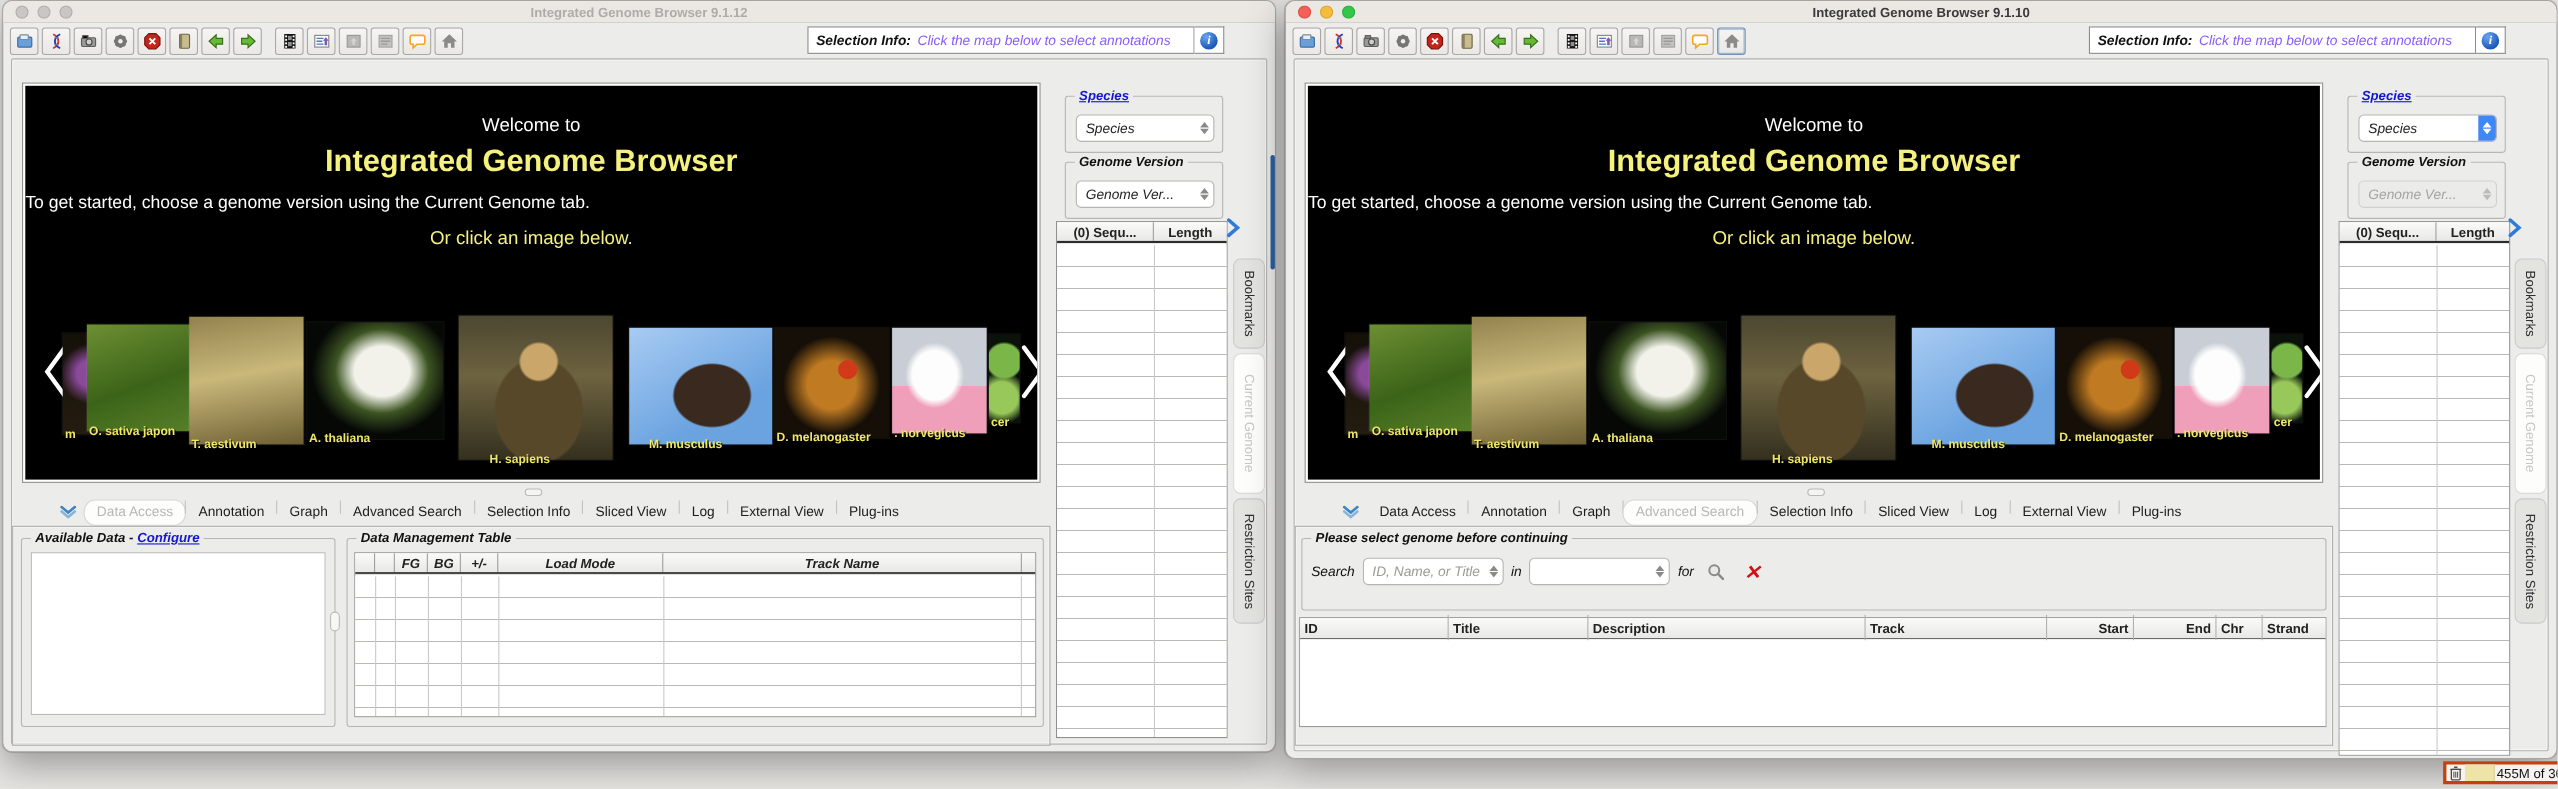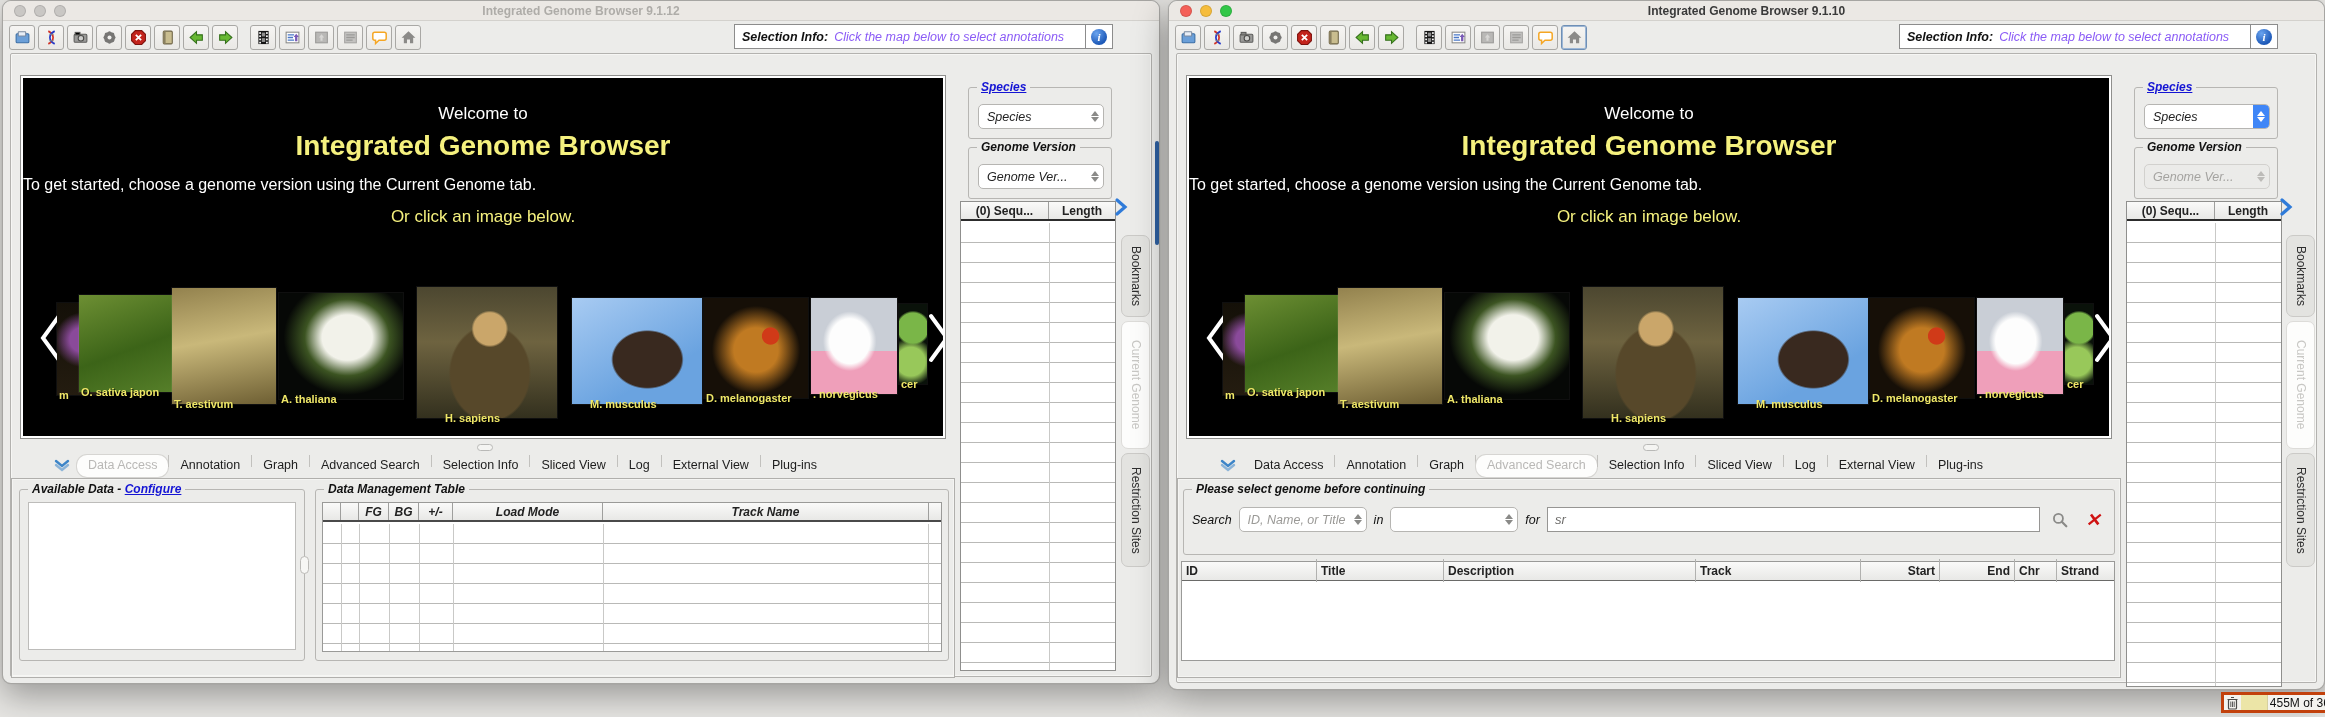--- a/index.html
+++ b/index.html
@@ -653,23 +653,20 @@
       </div>
       <span class="slabel">in</span>
       <div class="combo" style="width:128px">
         <span class="ctext"></span>
         <span class="stepper">
             <span class="arr-up"></span>
             <span class="arr-dn"></span>
           </span>
       </div>
       <span class="slabel">for</span>
-      <div class="search-input">
-          <span>sr</span>
-        </div>
       <div class="flatbtn">
           <svg width="18" height="18" viewBox="0 0 16 16">
             <circle cx="6.6" cy="6.6" r="4" fill="#e9e9e7" stroke="#8a8a88" stroke-width="1.6"></circle>
             <path d="M9.6 9.6 L13.6 13.6" stroke="#8a8a88" stroke-width="2" stroke-linecap="round"></path>
           </svg>
         </div>
       <div class="flatbtn">
           <span class="redx">✕</span>
         </div>
     </div>

